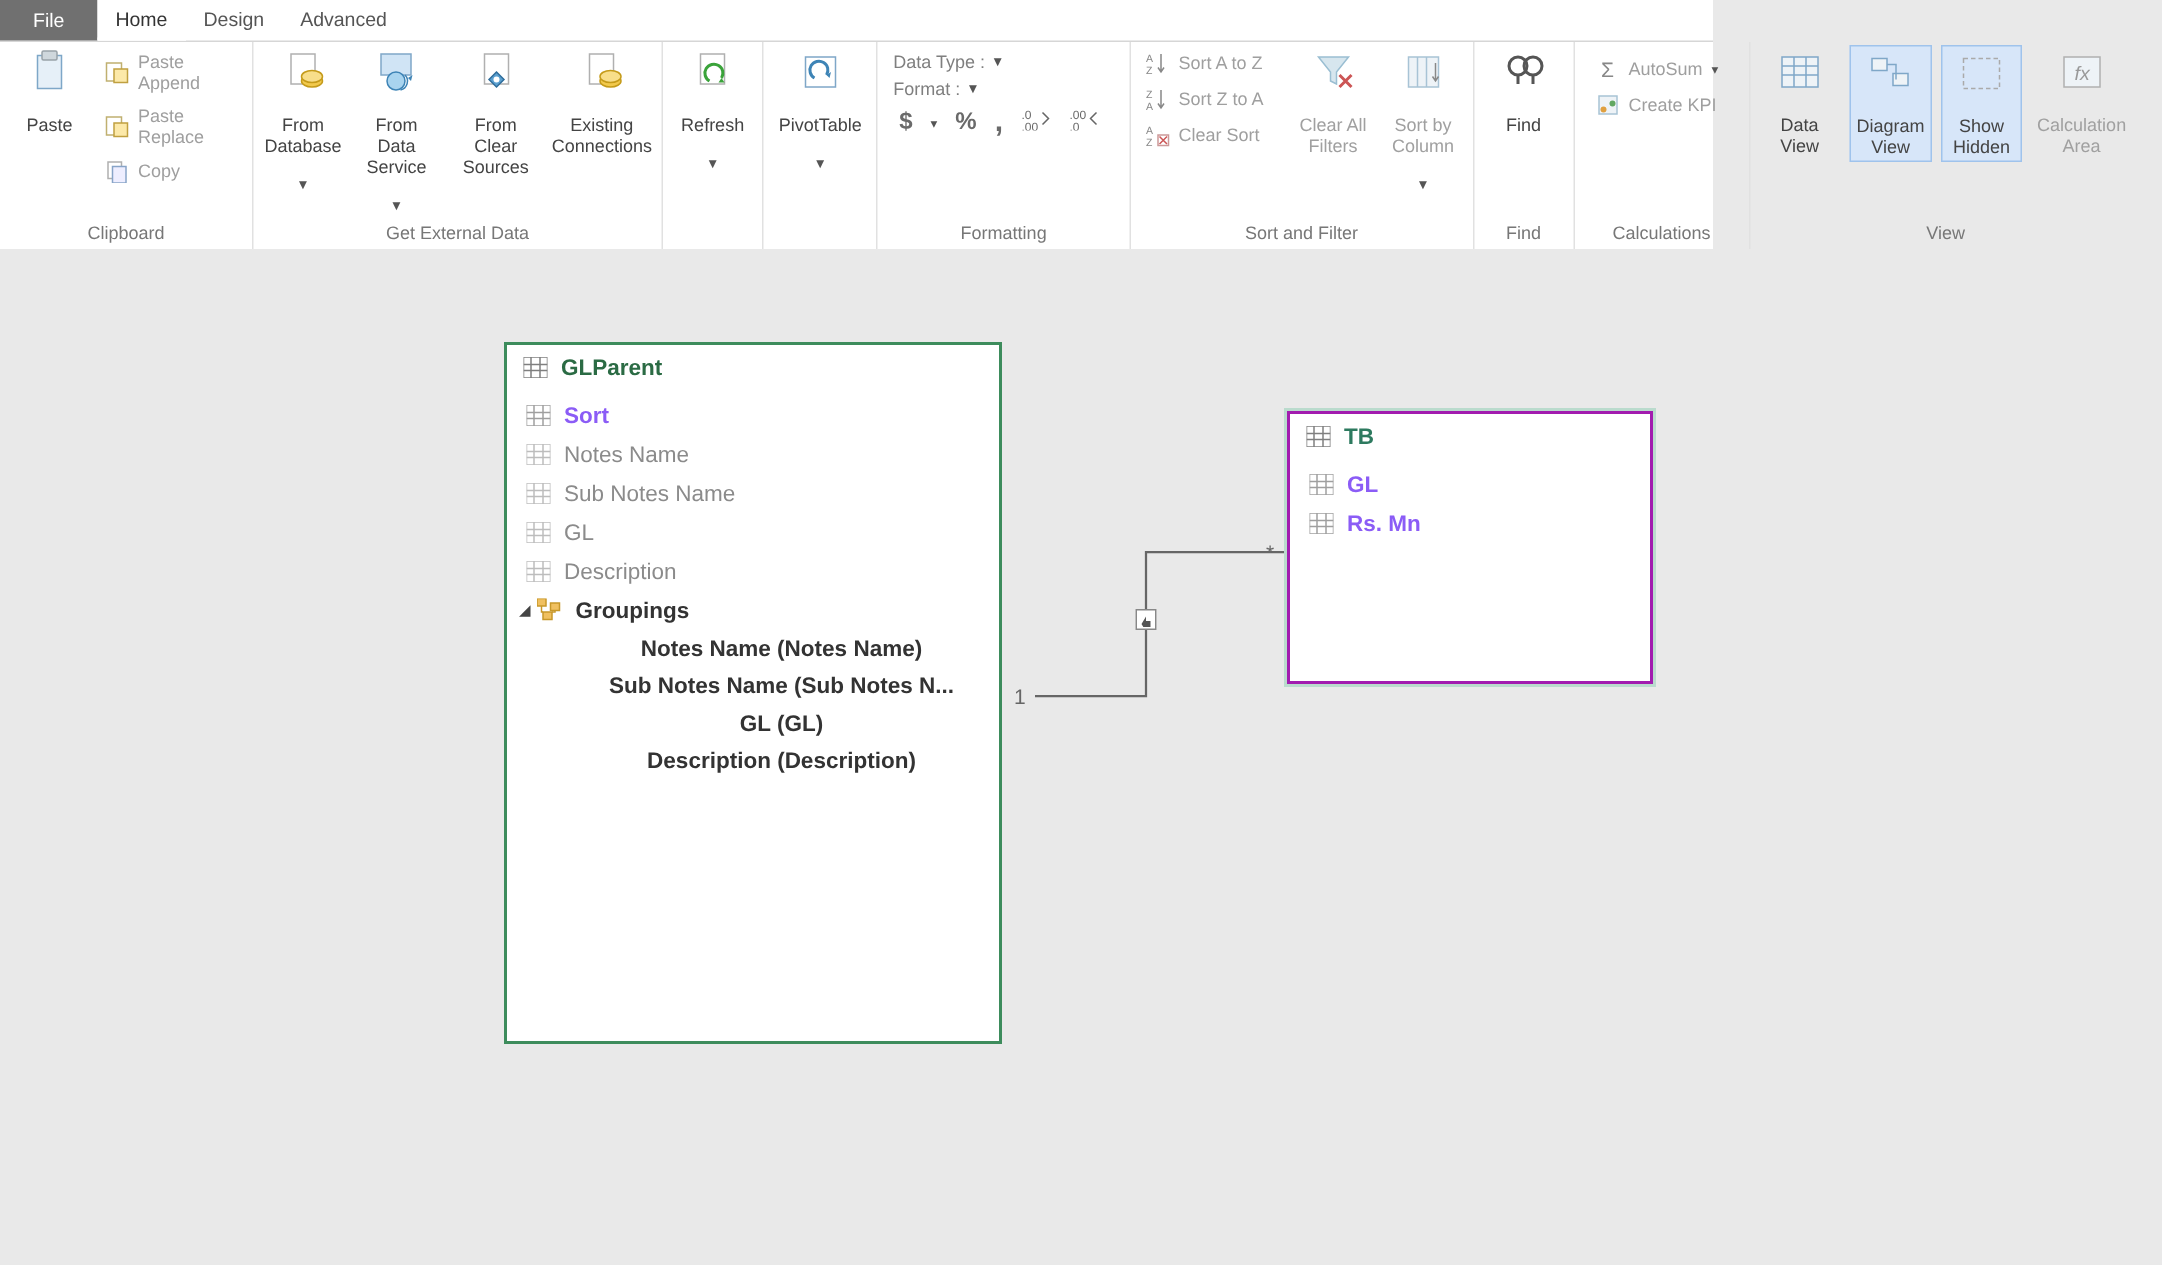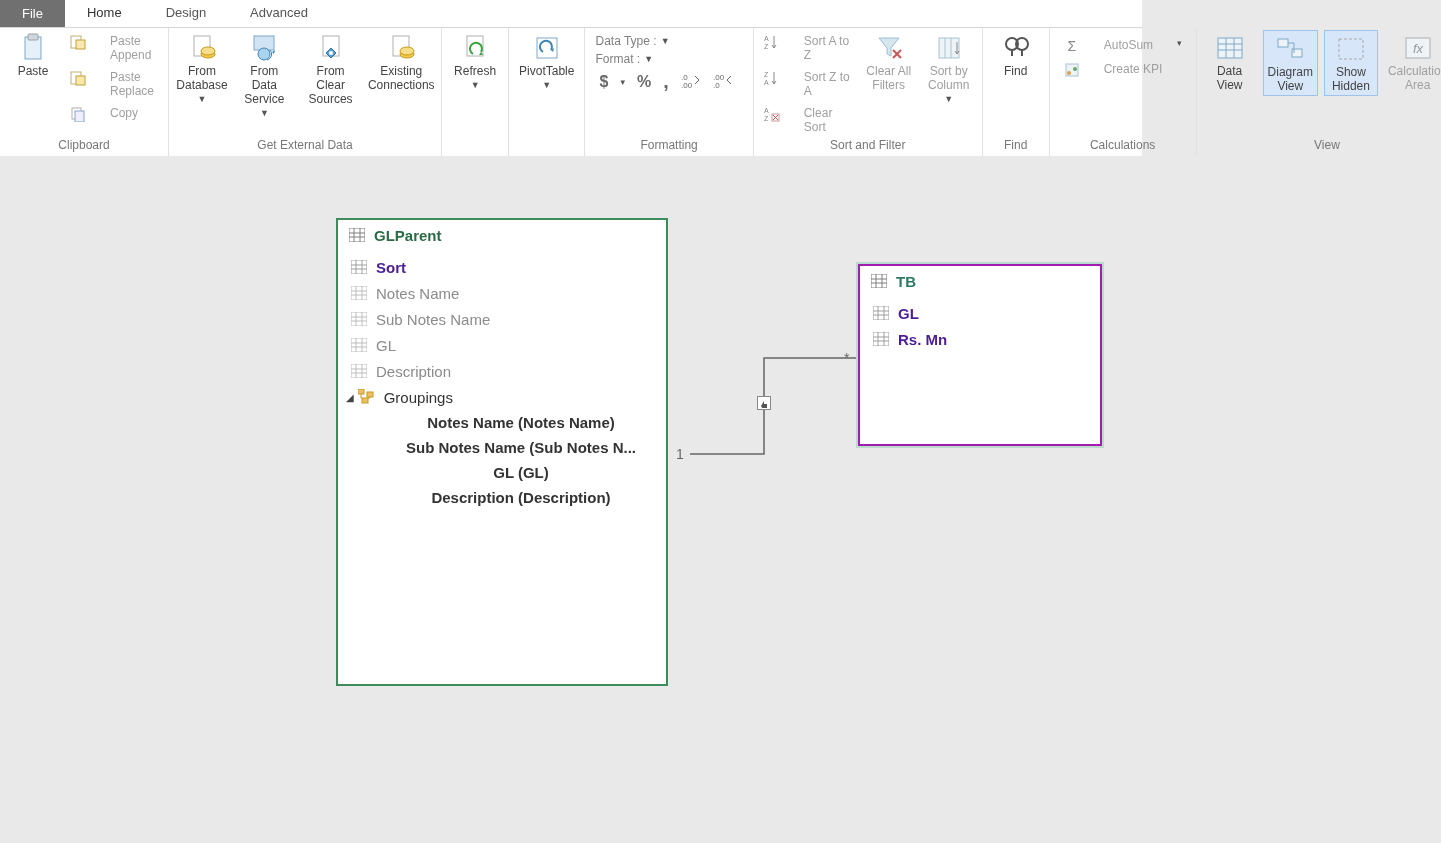--- a/index.html
+++ b/index.html
@@ -27,21 +27,21 @@
   }
   .tab-file {
     background: #707070;
     color: #fff;
     padding: 0 22px;
     display: flex;
     align-items: center;
     font-size: 13px;
   }
   .tab {
-    padding: 0 22px;
+    padding: 0 12px;
     display: flex;
     align-items: center;
     color: #555;
     border-bottom: 2px solid transparent;
   }
   .tab.active {
     border-bottom: 2px solid #ffffff;
     background: #fff;
     color: #333;
   }
@@ -71,21 +71,21 @@
     padding: 2px 0 2px 0;
   }
 
   .big-btn {
     display: flex;
     flex-direction: column;
     align-items: center;
     justify-content: flex-start;
     min-width: 54px;
     padding: 2px 4px;
-    gap: 0;
+    gap: 12px;
     color: #444;
     font-size: 12px;
     line-height: 14px;
     text-align: center;
   }
   .big-btn .big-icon {
     width: 32px;
     height: 32px;
     display: flex;
     align-items: center;
@@ -98,21 +98,22 @@
   .big-btn.disabled { color: #a0a0a0; }
 
   .small-stack {
     display: flex;
     flex-direction: column;
     gap: 4px;
     padding-top: 2px;
   }
   .small-btn {
     display: flex;
-    gap: 24px;
+    align-items: center;
+    gap: 6px;
     font-size: 12px;
     color: #555;
     min-width: 96px;
     padding: 2px 4px;
   }
   .small-btn.disabled { color: #9f9f9f; }
   .mini-icon {
     width: 16px; height: 16px; display:flex;align-items:center;justify-content:center;
   }
 
@@ -149,28 +150,28 @@
     padding: 6px 10px;
     font-weight: bold; color:#2b6b44; font-size:15px;
   }
   .card-body { padding: 4px 6px; }
   .field-row {
     display:flex; align-items:center; gap:8px;
     padding: 4px 6px;
     font-size: 15px;
     color: #8b8b8b;
   }
-  .field-row.strong { color:#4c1d95; font-weight:bold; }
+  .field-row.strong { color:#8b5cf6; font-weight:bold; }
   .field-row.item { color:#333; font-weight:bold; padding-left: 44px; justify-content: center; }
   .field-icon { width:18px; height:18px; display:flex; align-items:center; justify-content:center;}
   .hier-row {
     display:flex; align-items:center; gap:4px; padding: 4px 2px;
   }
   .hier-row .tri { font-size:10px; color:#444; cursor:pointer; }
-  .hier-row .hier-name { font-weight:normal; color:#333; font-size:15px; margin-left:4px;}
+  .hier-row .hier-name { font-weight:bold; color:#333; font-size:15px; margin-left:4px;}
 
   .rel-star { position:absolute; font-size:14px; color:#666; }
   .rel-one  { position:absolute; font-size:14px; color:#666; }
   .rel-box {
     position:absolute; width:14px; height:14px; background:#fff;
     border:1px solid #888; display:flex; align-items:center; justify-content:center;
   }
   .rel-box svg { width:10px; height:10px; }
 
   svg.connector { position:absolute; overflow:visible; pointer-events:none; }

